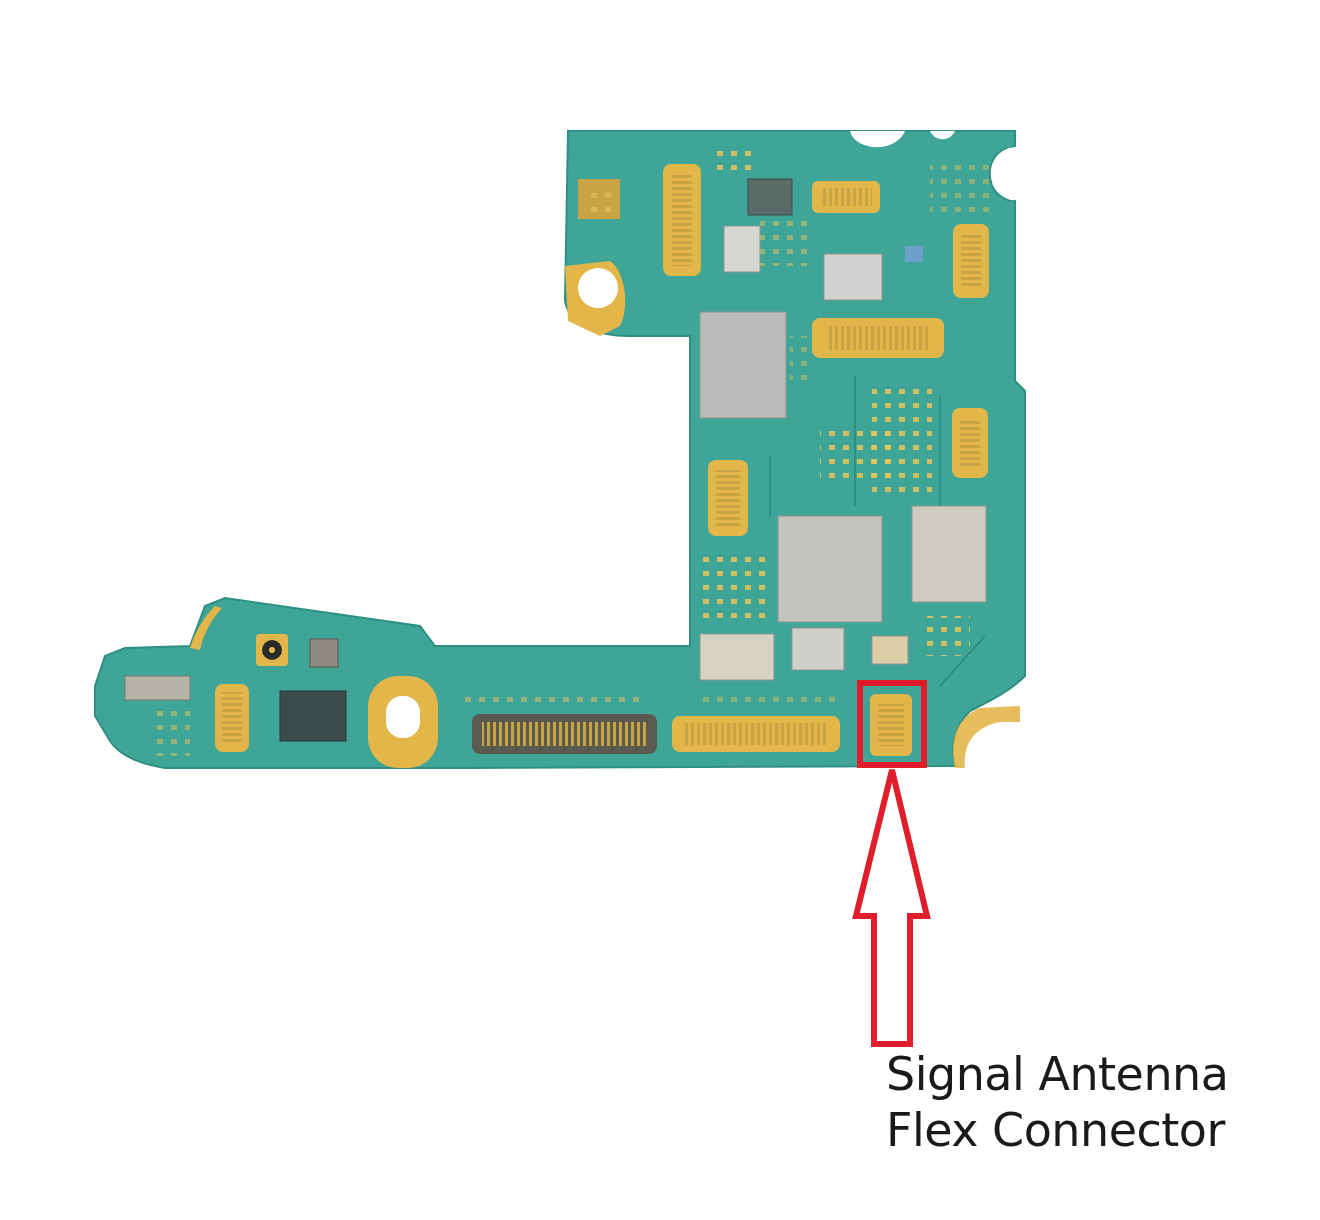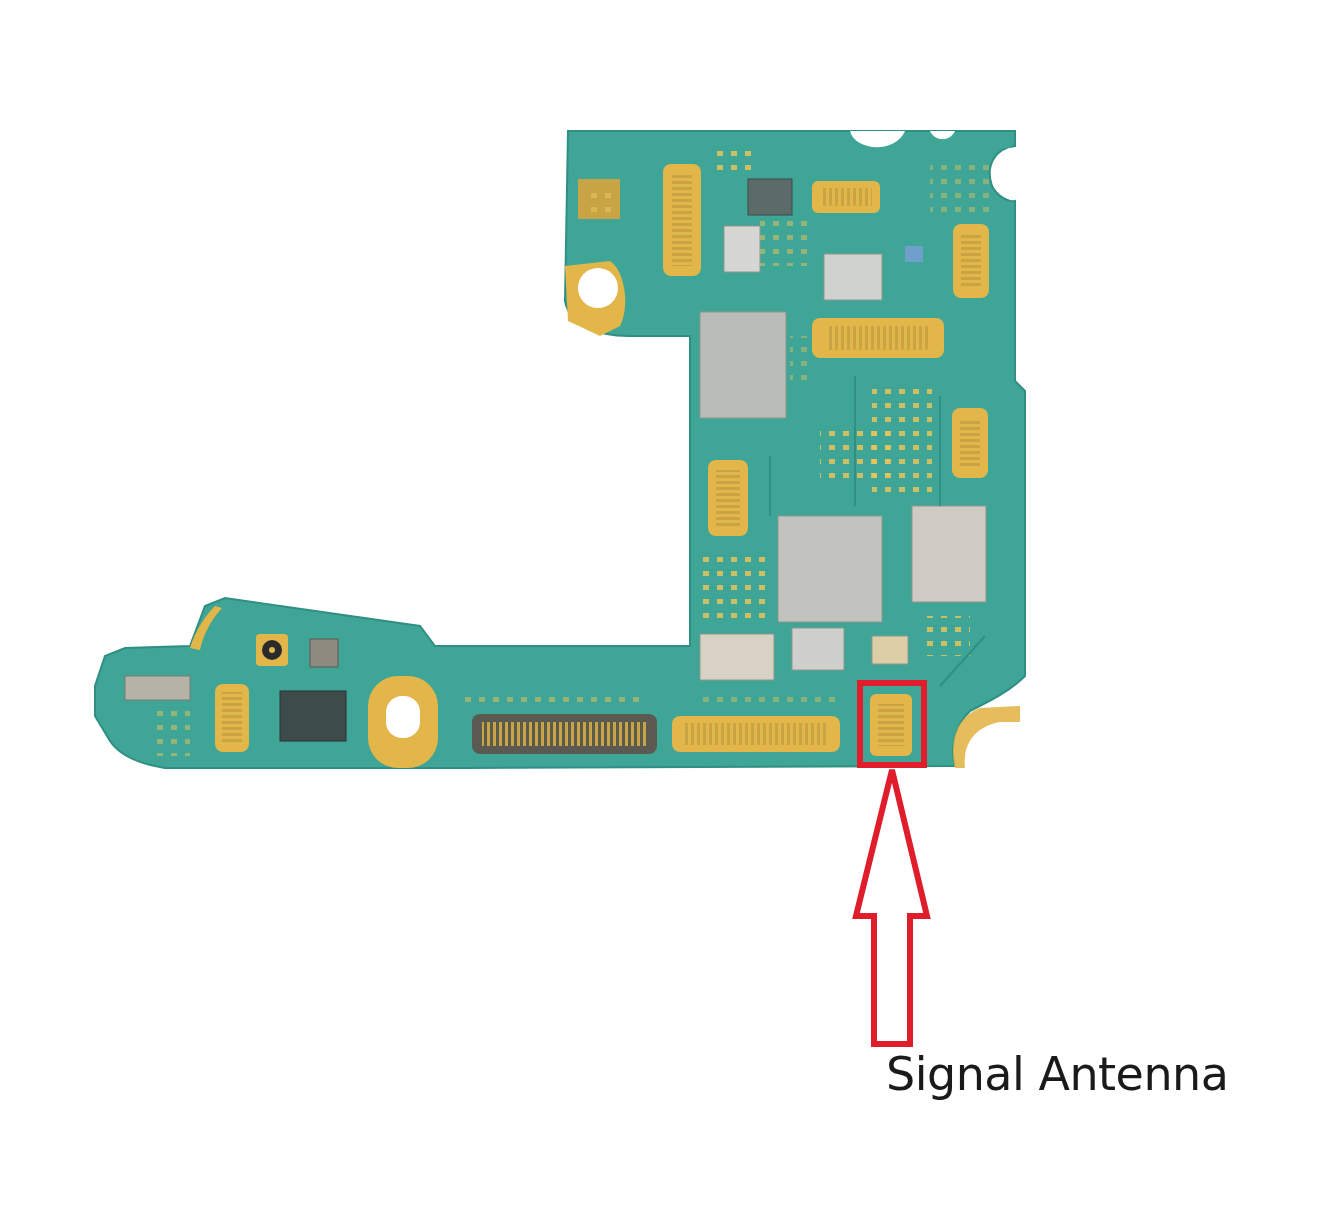--- a/index.html
+++ b/index.html
@@ -130,14 +130,15 @@
       <path d="M770,480 L770,420"></path>
     </g>
 
     <rect x="860" y="647" width="64" height="82" fill="none" stroke="#e01e2b" stroke-width="6"></rect>
 
     <path d="M892,734 L927,880 L910,880 L910,1008 L874,1008 L874,880 L856,880 Z" fill="none" stroke="#e01e2b" stroke-width="6" stroke-linejoin="miter"></path>
   </svg>
 
   <div class="caption">
     <div>Signal Antenna</div>
+    <div>Flex Connector</div>
   </div>
 </div>
 
 </body></html>

